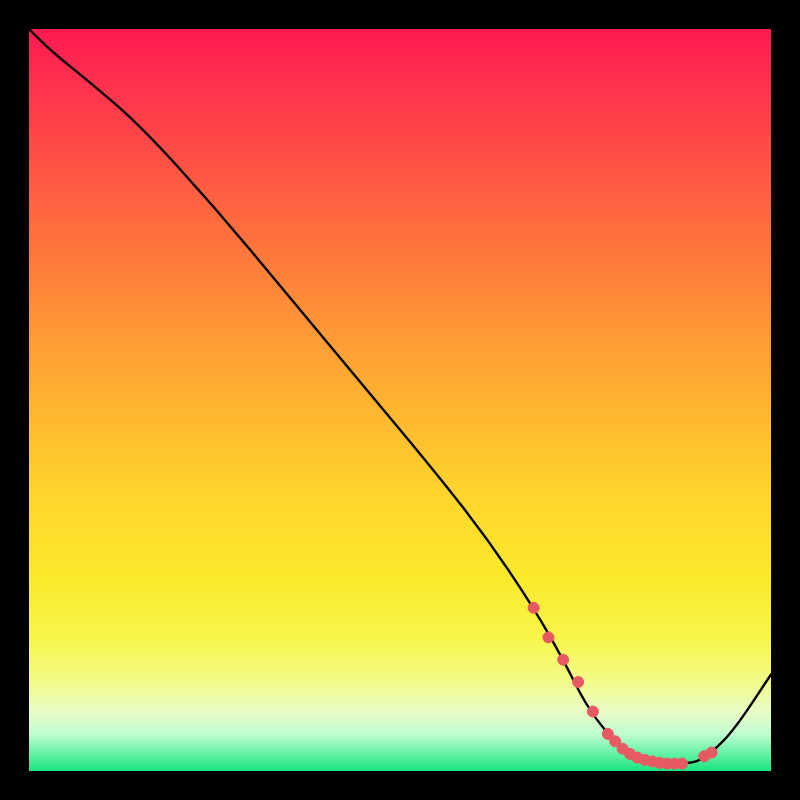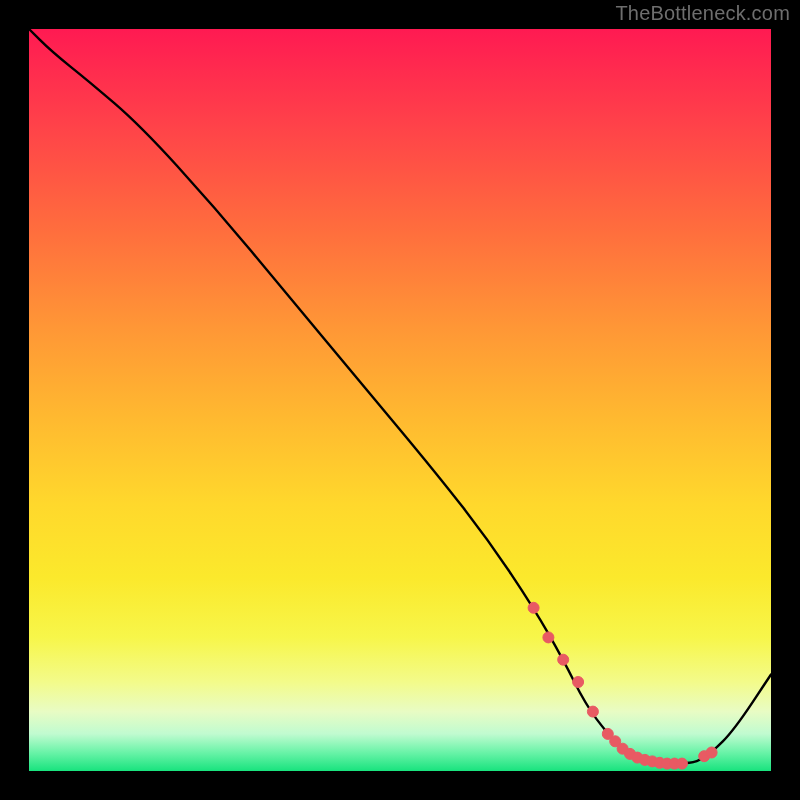--- a/index.html
+++ b/index.html
@@ -67,21 +67,20 @@
   }
   .dot {
     fill: #e85a63;
     stroke: #e85a63;
   }
 </style>
 </head>
 <body>
 
 <div class="outer">
-  <div class="attribution">TheBottleneck.com</div>
 
   <div class="plot">
     <svg class="curve" viewBox="0 0 742 742">
       <path id="curve-path" class="curve-path" d="M 0.0 0.0 Q 0.0 0.0 11.2 11.2 Q 22.3 22.3 40.8 37.1 Q 59.4 51.9 85.3 74.2 Q 111.3 96.5 148.4 137.3 Q 185.5 178.1 222.6 222.6 Q 259.7 267.1 296.8 311.7 Q 333.9 356.2 371.0 400.7 Q 408.1 445.2 434.1 478.6 Q 460.0 512.0 482.3 545.4 Q 504.6 578.8 519.4 604.7 Q 534.2 630.7 545.4 653.0 Q 556.5 675.2 567.6 690.1 Q 578.8 704.9 586.2 712.3 Q 593.6 719.7 604.8 725.3 Q 615.9 730.9 627.0 732.7 Q 638.1 734.6 645.6 734.6 Q 653.0 734.6 660.4 733.8 Q 667.8 733.1 675.2 728.3 Q 682.6 723.5 693.8 712.3 Q 704.9 701.2 723.5 673.3 T 742.0 645.5"></path>
       <g id="dots">
           <circle cx="504.6" cy="578.8" r="5.5" class="dot"></circle>
           <circle cx="519.4" cy="608.4" r="5.5" class="dot"></circle>
           <circle cx="534.2" cy="630.7" r="5.5" class="dot"></circle>
           <circle cx="549.1" cy="653.0" r="5.5" class="dot"></circle>
           <circle cx="563.9" cy="682.6" r="5.5" class="dot"></circle>

